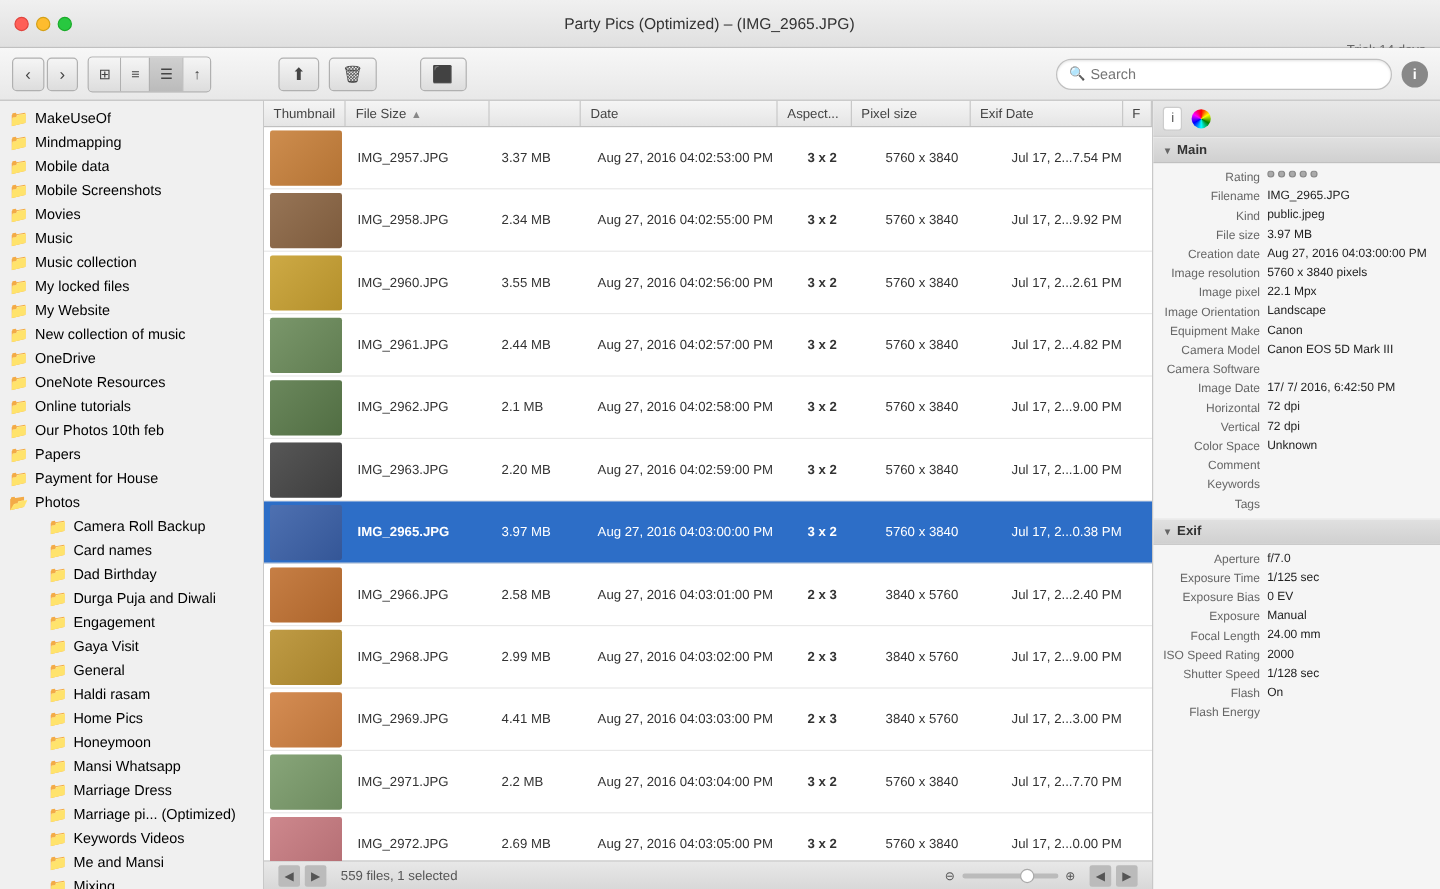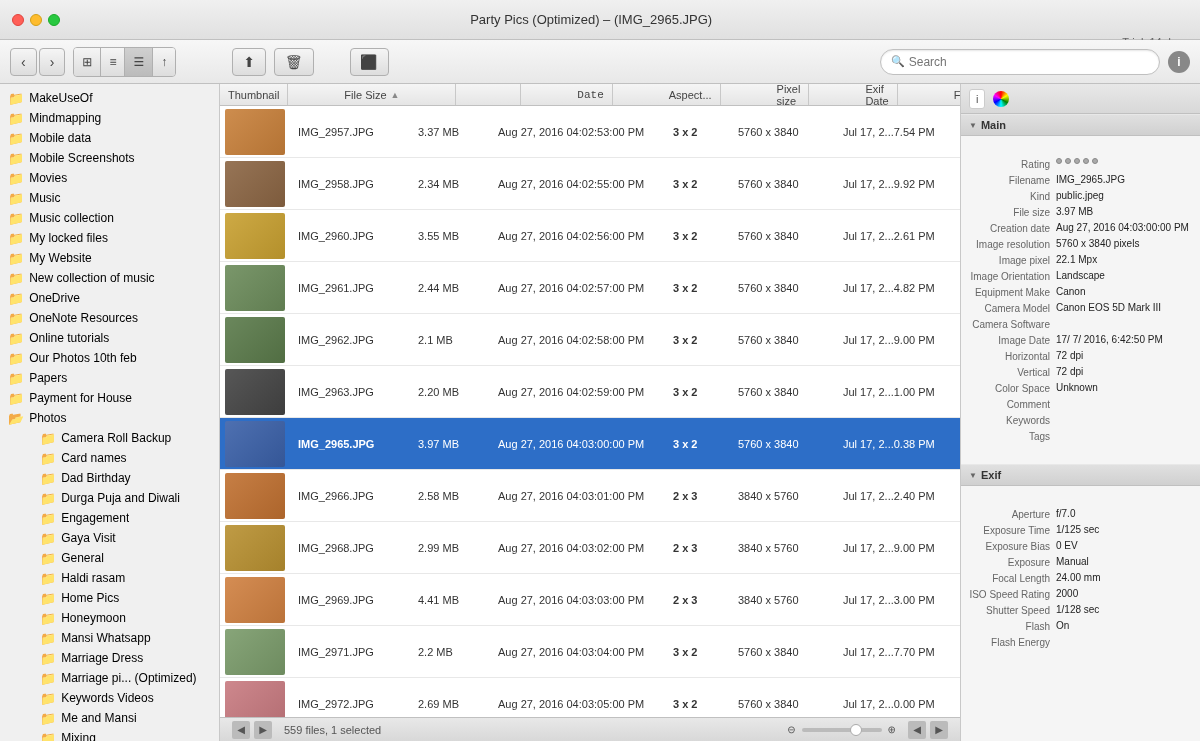--- a/index.html
+++ b/index.html
@@ -177,38 +177,37 @@
     }
 
     
     .col-header {
       display: flex;
       align-items: center;
       height: 22px;
       background: linear-gradient(to bottom, #f5f5f5, #e5e5e5);
       border-bottom: 1px solid #c0c0c0;
       flex-shrink: 0;
-      gap: 48px;
     }
     .col-header-cell {
       padding: 0 8px;
       font-size: 11px;
       color: #444;
       font-weight: 500;
       border-right: 1px solid #c8c8c8;
       height: 100%;
       display: flex;
       align-items: center;
       cursor: pointer;
     }
     .col-header-cell .sort-arrow { margin-left: 4px; color: #888; font-size: 9px; }
     .col-thumb { width: 70px; }
     .col-name { flex: 1; min-width: 120px; }
     .col-size { width: 80px; }
-    .col-date { width: 175px; font-family: Liberation Mono, monospace; }
+    .col-date { width: 175px; }
     .col-aspect { width: 65px; }
     .col-pixel { width: 105px; }
     .col-exif { width: 135px; }
     .col-flag { width: 25px; }
 
     
     .file-list {
       flex: 1;
       overflow-y: auto;
       overflow-x: hidden;
@@ -385,21 +384,21 @@
       color: #333;
     }
     .section-triangle {
       font-size: 8px;
       color: #666;
       margin-right: 4px;
     }
 
     .meta-table {
       width: 100%;
-      padding: 20px 0;
+      padding: 4px 0;
     }
     .meta-row {
       display: flex;
       padding: 2px 0;
     }
     .meta-label {
       font-size: 10px;
       color: #666;
       text-align: right;
       width: 95px;

